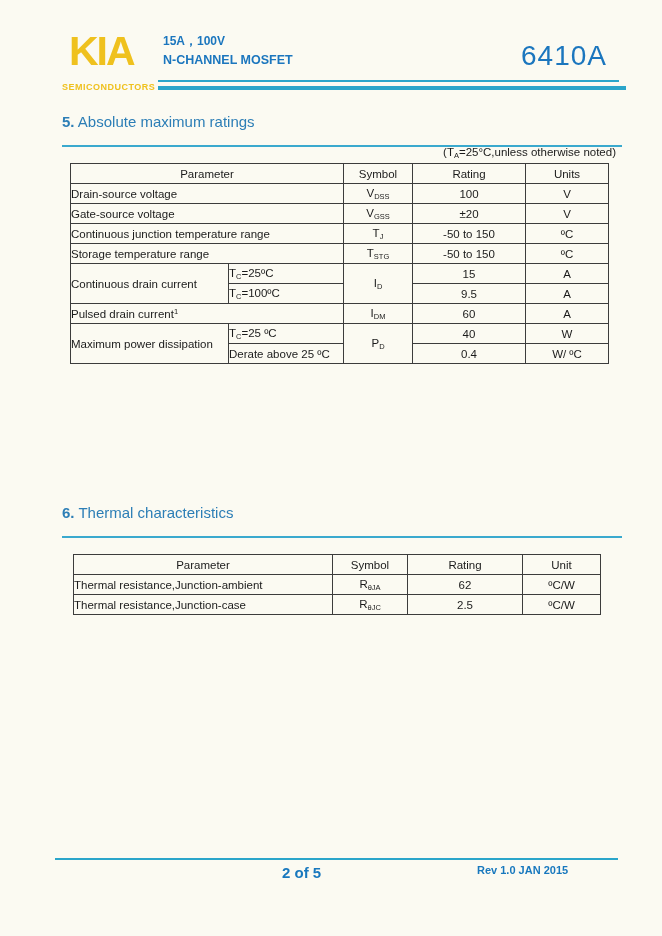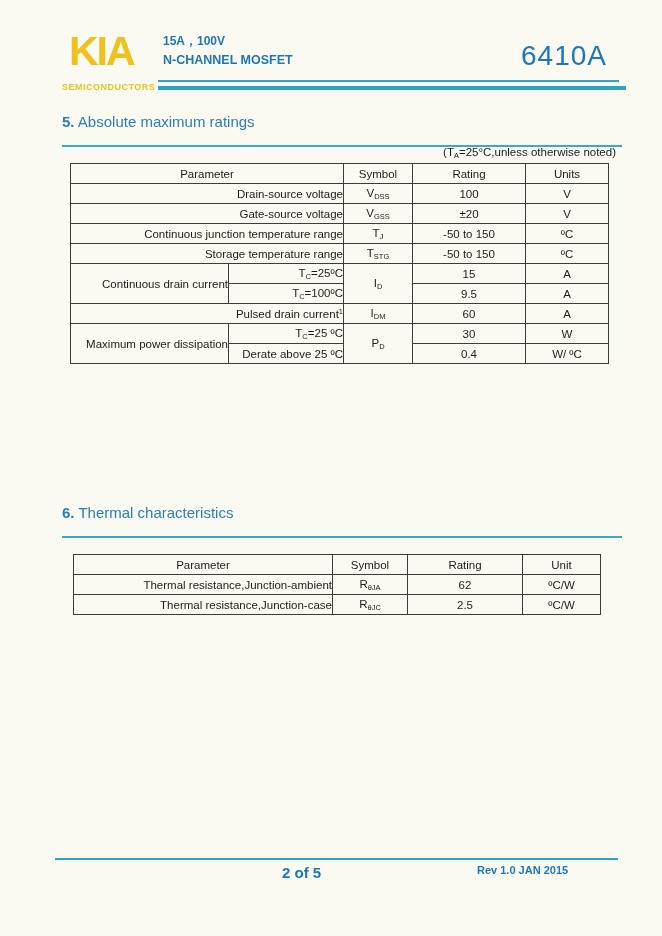--- a/index.html
+++ b/index.html
@@ -64,21 +64,21 @@
   td, th {
     border: 1px solid #3c3c3c;
     height: 20px;
     font-weight: 400;
     text-align: center;
     vertical-align: middle;
     padding: 0;
     overflow: hidden;
     white-space: nowrap;
   }
-  td.left { text-align: right; padding-left: 0; }
+  td.left { text-align: left; padding-left: 0; }
   .sub { font-size: 7.5px; vertical-align: -2px; }
   .sup { font-size: 7.5px; vertical-align: 4px; }
 
   
   .footer-line { position: absolute; left: 55px; top: 858px; width: 563px; height: 2px; background: #2AA5CA; }
   .footer-page { position: absolute; left: 282px; top: 864px; font-size: 15px; font-weight: 700; color: #1878BE; }
   .footer-rev  { position: absolute; left: 477px; top: 864px; font-size: 11px; font-weight: 700; color: #1878BE; }
 </style>
 </head>
 <body>
@@ -157,21 +157,21 @@
   <tr>
     <td class="left" colspan="2"><span>Pulsed drain current</span><span class="sup">1</span></td>
     <td><span>I</span><span class="sub">DM</span></td>
     <td>60</td>
     <td>A</td>
   </tr>
   <tr>
     <td class="left" rowspan="2">Maximum power dissipation</td>
     <td class="left"><span>T</span><span class="sub">C</span><span>=25 ºC</span></td>
     <td rowspan="2"><span>P</span><span class="sub">D</span></td>
-    <td>30</td>
+    <td>40</td>
     <td>W</td>
   </tr>
   <tr>
     <td class="left">Derate above 25 ºC</td>
     <td>0.4</td>
     <td>W/ ºC</td>
   </tr>
 </tbody>
   </table>
 

